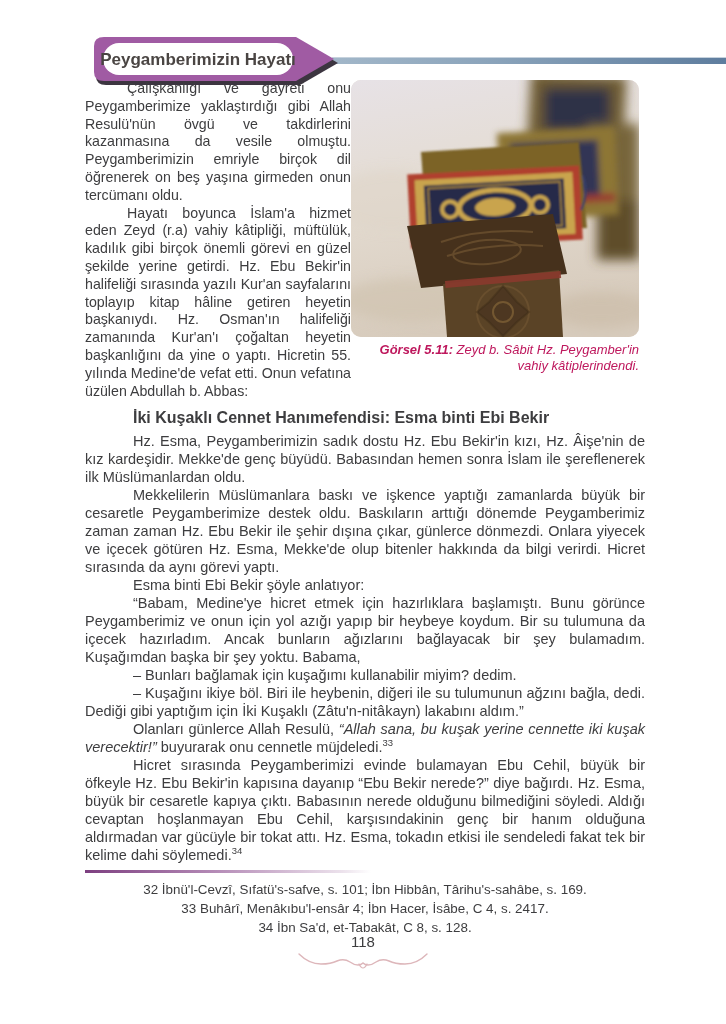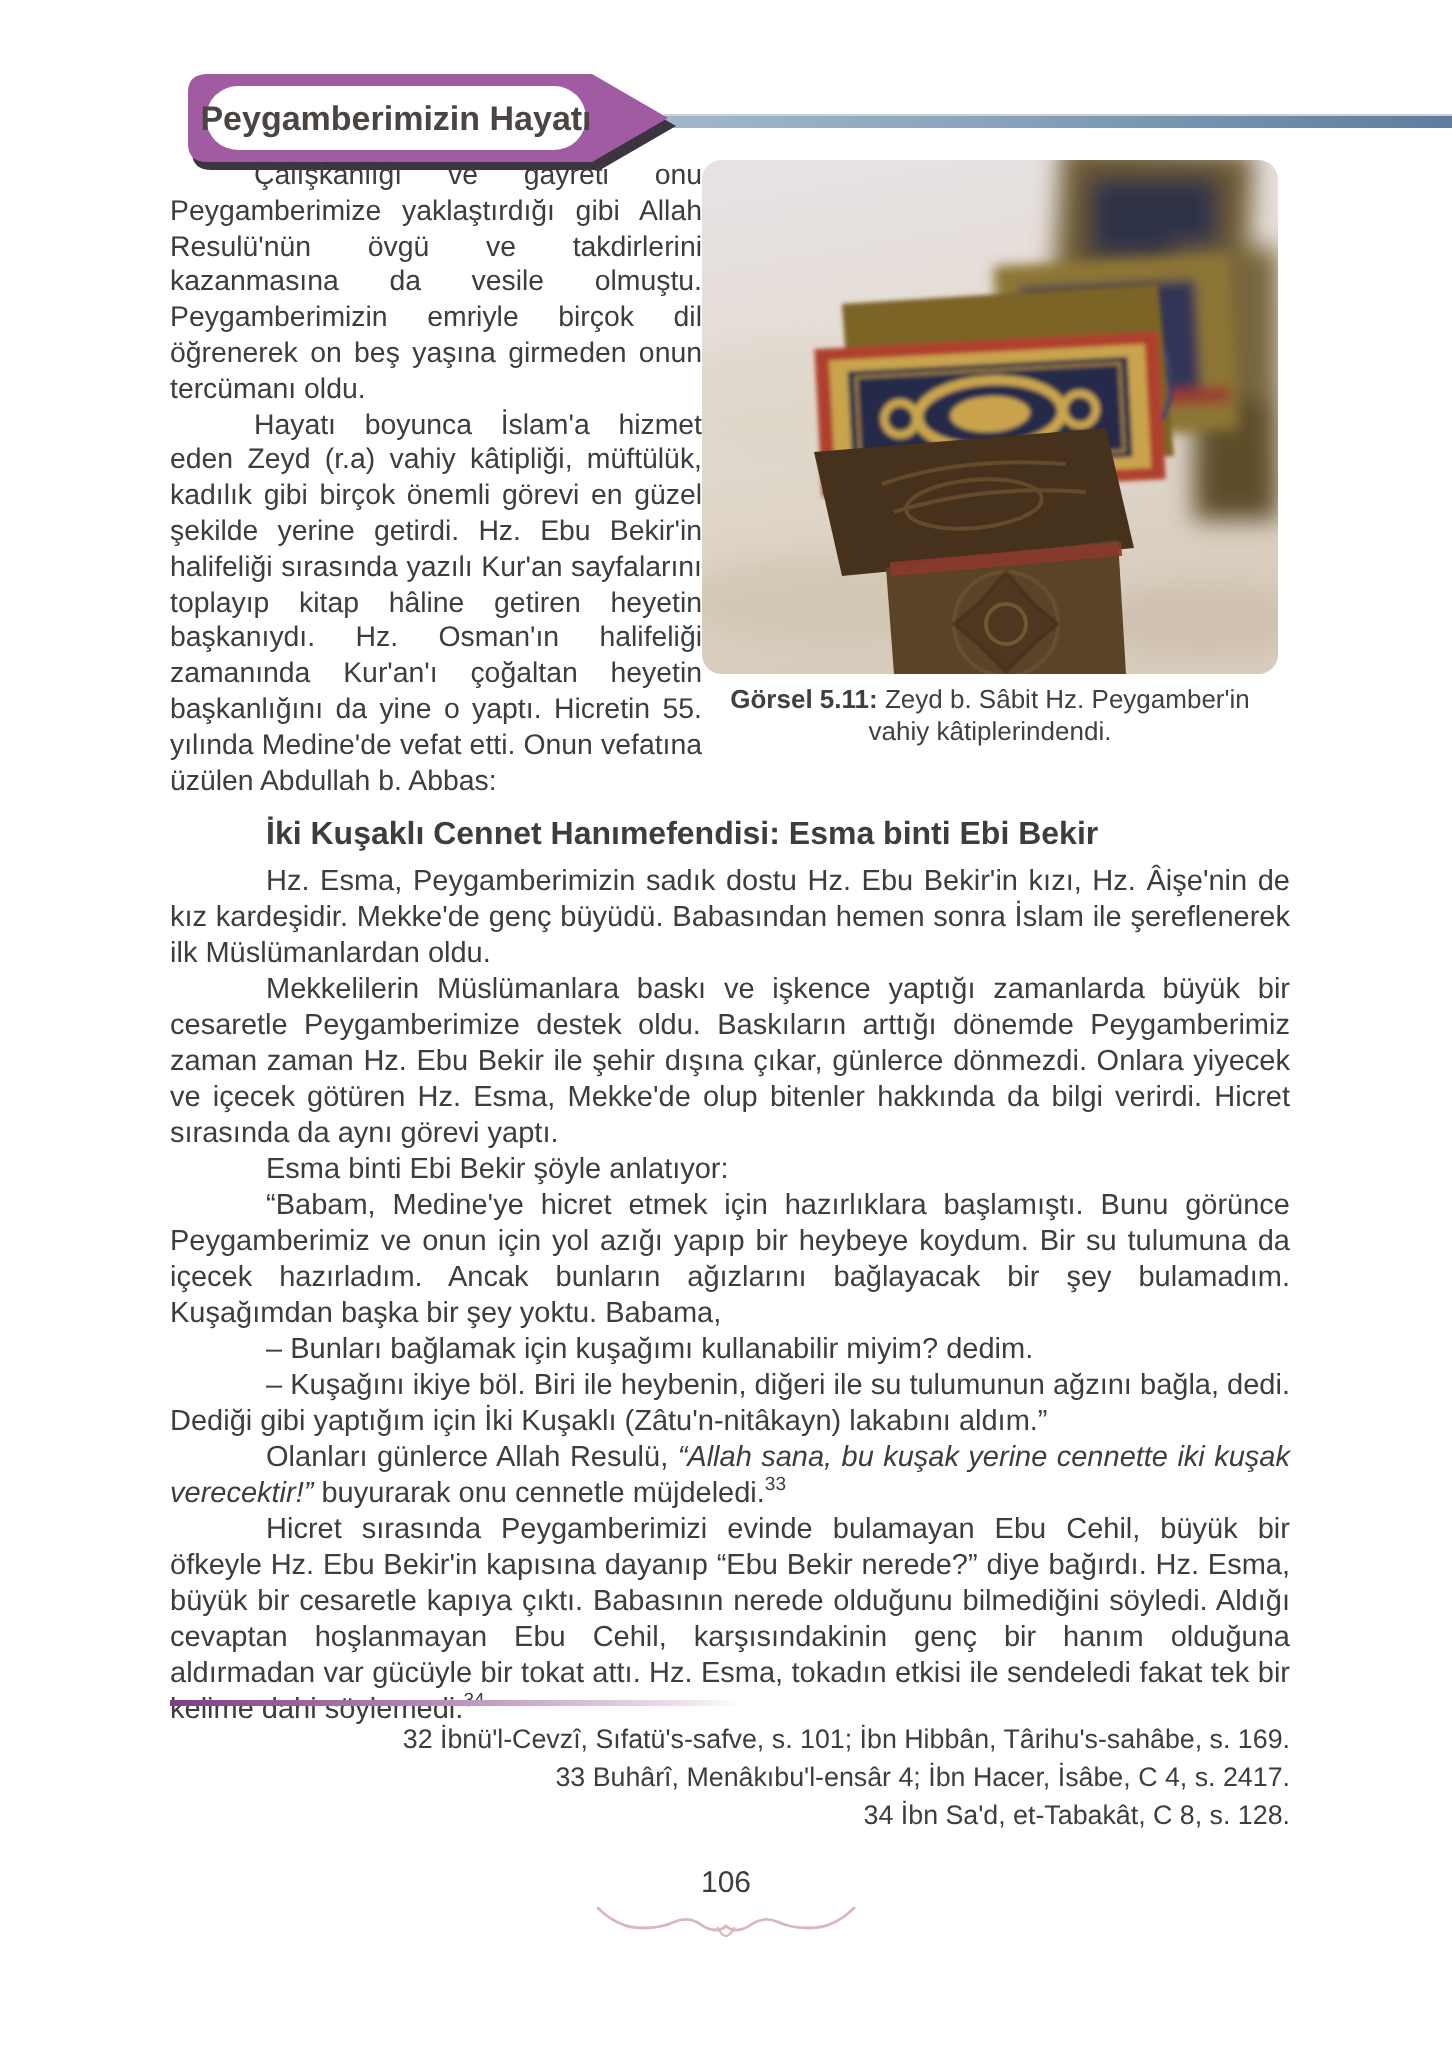--- a/index.html
+++ b/index.html
@@ -14,31 +14,31 @@
   .badge-svg{position:absolute;top:0;left:88px;}
   .badge-label{font-weight:bold;font-size:17px;fill:#4a4543;}
 
   
   .content{position:absolute;left:85px;top:80px;width:560px;text-align:justify;}
   .top-section{display:flex;align-items:flex-start;}
   .col-left{width:266px;font-size:14.2px;line-height:17.8px;}
   .col-left p{margin:0;text-indent:42px;}
   .figure{width:288px;margin-left:6px;}
   .fig-img{width:288px;height:257px;border-radius:10px;overflow:hidden;background:#e5ddd4;}
-  .fig-caption{margin-top:5px;font-size:13px;line-height:16px;text-align:center;color:#404040;}
+  .fig-caption{margin-top:5px;font-size:13px;font-style:italic;line-height:16px;text-align:right;color:#be185d;}
   .fig-caption .cap-label{font-weight:bold;}
 
   .body-text{font-size:14.5px;line-height:18px;margin-top:6px;}
   .body-text p{margin:0;text-indent:48px;}
   .section-heading{font-weight:bold;font-size:16px;text-align:left;text-indent:48px;margin:9px 0 5px 0;}
   .italic{font-style:italic;}
   sup{font-size:9.5px;line-height:0;}
 
   
-  .footnotes{position:absolute;left:85px;top:850px;width:560px;text-align:right;}
+  .footnotes{position:absolute;left:85px;top:870px;width:560px;text-align:center;}
   .fn-sep{width:286px;height:3px;background:linear-gradient(90deg,#7d3f80 0%,#b48ab6 45%,#ece2ec 90%,#ffffff 100%);}
   .fn-lines{margin-top:7px;font-size:13.4px;line-height:19px;color:#3d3d3f;}
   .fn-lines p{margin:0;}
 
   
   .footer{position:absolute;left:0;top:933px;width:100%;text-align:center;}
   .page-number{font-size:15px;color:#3d3d3f;}
   .footer-ornament{display:block;margin:1px auto 0 auto;}
 </style>
 </head>
@@ -160,20 +160,20 @@
   <div class="footnotes">
     <div class="fn-sep"></div>
     <div class="fn-lines">
       <p>32 İbnü'l-Cevzî, Sıfatü's-safve, s. 101; İbn Hibbân, Târihu's-sahâbe, s. 169.</p>
       <p>33 Buhârî, Menâkıbu'l-ensâr 4; İbn Hacer, İsâbe, C 4, s. 2417.</p>
       <p>34 İbn Sa'd, et-Tabakât, C 8, s. 128.</p>
     </div>
   </div>
 
   <div class="footer">
-    <div class="page-number">106</div>
+    <div class="page-number">118</div>
     <svg class="footer-ornament" width="134" height="20" viewBox="0 0 134 20">
       <path d="M3,3 q10,10 22,10 q10,0 16,-3 q7,-3 13,1 q4,3 8,3 q3,0 5,-2 q2,2 5,2 q4,0 8,-3 q6,-4 13,-1 q6,3 16,3 q12,0 22,-10" fill="none" stroke="#ddb6ba" stroke-width="1.4" stroke-linecap="round"></path>
       <path d="M63,13 q2,4 4,4 q2,0 4,-4" fill="none" stroke="#ddb6ba" stroke-width="1.2" stroke-linecap="round"></path>
     </svg>
   </div>
 
 </div>
 
 </body></html>

